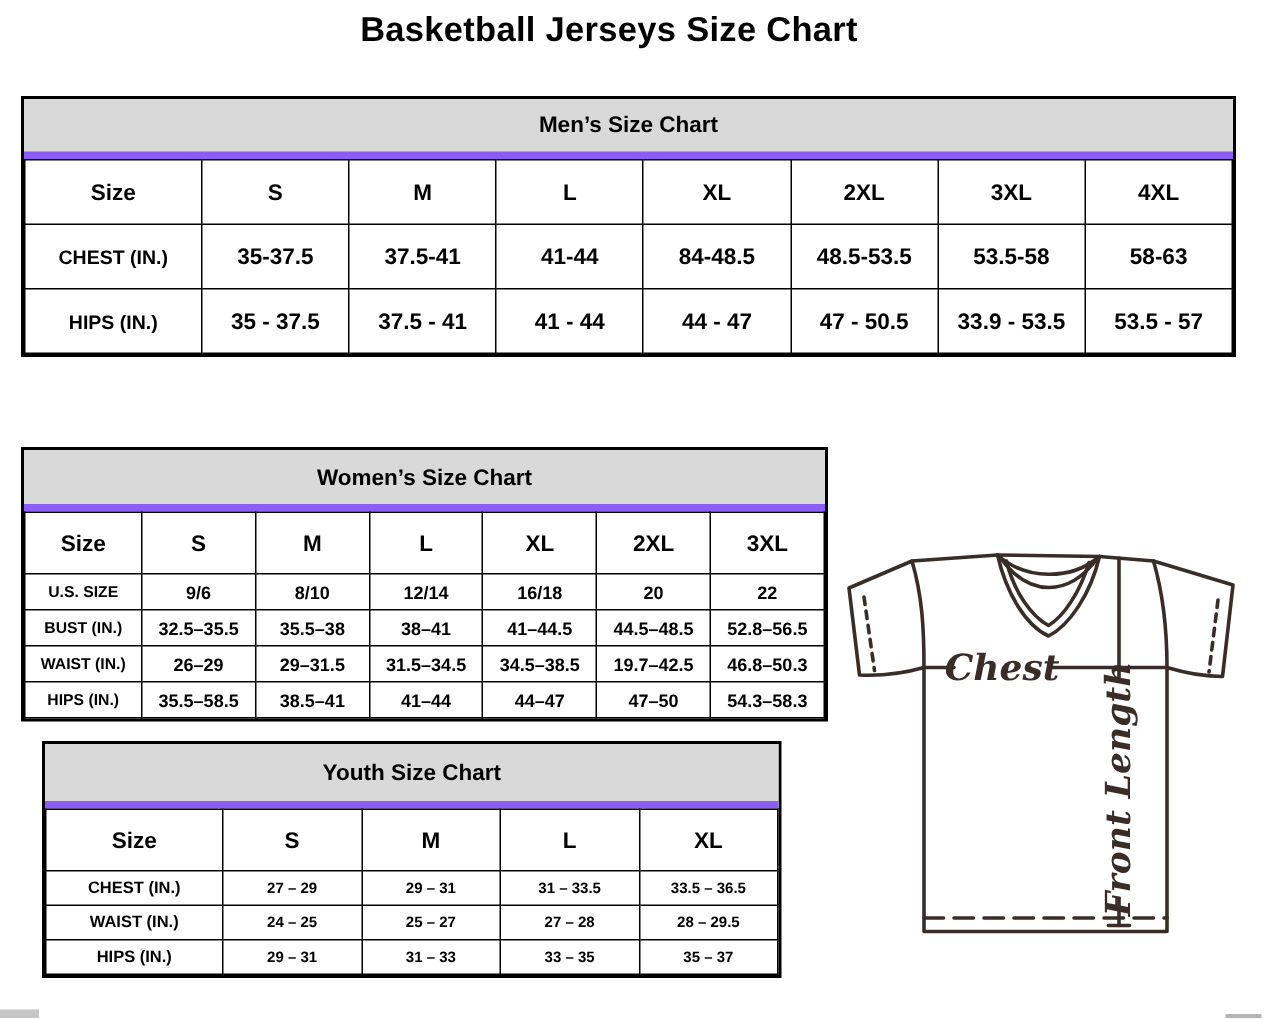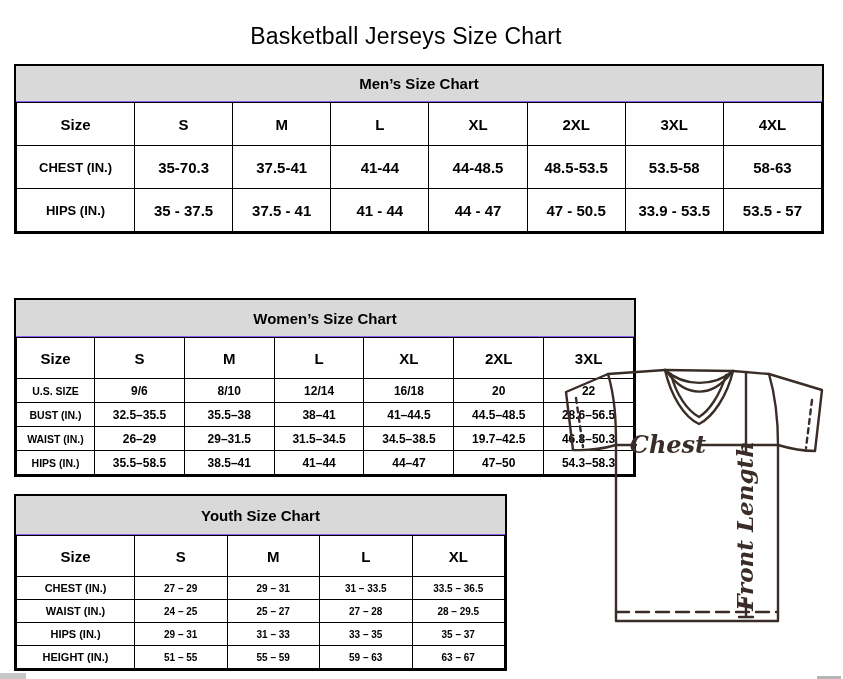--- a/index.html
+++ b/index.html
@@ -12,33 +12,32 @@
     color: #000;
     overflow: hidden;
   }
   .page-title {
     position: absolute;
     left: 0;
     top: 6px;
     width: 812px;
     text-align: center;
     font-size: 23px;
-    font-weight: normal;
+    font-weight: bold;
     letter-spacing: 0.2px;
-    margin-top: 17px;
   }
   .chart-box {
     position: absolute;
     border: 2px solid #000;
     background: #fff;
     box-sizing: border-box;
   }
   .chart-box-title {
     background: var(--header-bg, #d9d9d9);
-    border-bottom: 1px solid #8b5cf6;
+    border-bottom: 5px solid #8b5cf6;
     display: flex;
     align-items: center;
     justify-content: center;
     font-weight: bold;
     font-size: 15px;
   }
   table.size-table {
     width: 100%;
     border-collapse: collapse;
     table-layout: fixed;
@@ -55,30 +54,30 @@
   
   #mens-box { left: 14px; top: 64px; width: 810px; }
   #mens-box .chart-box-title { height: 35px; }
   #mens-box thead tr { height: 43px; }
   #mens-box tbody tr { height: 43px; }
   #mens-box th { font-size: 15px; }
   #mens-box td { font-size: 15px; }
   #mens-box .row-label { font-size: 13px; }
   #mens-box th:first-child, #mens-box td:first-child { width: 117px; }
   
-  #womens-box { left: 14px; top: 298px; width: 622px; }
+  #womens-box { left: 14px; top: 298px; width: 538px; }
   #womens-box .chart-box-title { height: 36px; }
   #womens-box thead tr { height: 41px; }
   #womens-box tbody tr { height: 24px; }
   #womens-box th { font-size: 15px; }
   #womens-box td { font-size: 12px; }
   #womens-box .row-label { font-size: 10.5px; }
   #womens-box th:first-child, #womens-box td:first-child { width: 77px; }
   
-  #youth-box { left: 14px; top: 494px; width: 493px; }
+  #youth-box { left: 28px; top: 494px; width: 493px; }
   #youth-box .chart-box-title { height: 38px; }
   #youth-box thead tr { height: 41px; }
   #youth-box tbody tr { height: 23px; }
   #youth-box th { font-size: 15px; }
   #youth-box td { font-size: 10px; }
   #youth-box .row-label { font-size: 11px; }
   #youth-box th:first-child, #youth-box td:first-child { width: 117px; }
   
   .jersey {
     position: absolute;
@@ -122,24 +121,24 @@
             <th>L</th>
             <th>XL</th>
             <th>2XL</th>
             <th>3XL</th>
             <th>4XL</th>
           </tr>
         </thead>
         <tbody>
           <tr>
             <td class="row-label">CHEST (IN.)</td>
-            <td>35-70.3</td>
+            <td>35-37.5</td>
             <td>37.5-41</td>
             <td>41-44</td>
-            <td>44-48.5</td>
+            <td>84-48.5</td>
             <td>48.5-53.5</td>
             <td>53.5-58</td>
             <td>58-63</td>
           </tr>
           <tr>
             <td class="row-label">HIPS (IN.)</td>
             <td>35 - 37.5</td>
             <td>37.5 - 41</td>
             <td>41 - 44</td>
             <td>44 - 47</td>
@@ -175,21 +174,21 @@
             <td>20</td>
             <td>22</td>
           </tr>
           <tr>
             <td class="row-label">BUST (IN.)</td>
             <td>32.5–35.5</td>
             <td>35.5–38</td>
             <td>38–41</td>
             <td>41–44.5</td>
             <td>44.5–48.5</td>
-            <td>28.6–56.5</td>
+            <td>52.8–56.5</td>
           </tr>
           <tr>
             <td class="row-label">WAIST (IN.)</td>
             <td>26–29</td>
             <td>29–31.5</td>
             <td>31.5–34.5</td>
             <td>34.5–38.5</td>
             <td>19.7–42.5</td>
             <td>46.8–50.3</td>
           </tr>
@@ -233,27 +232,20 @@
             <td>27 – 28</td>
             <td>28 – 29.5</td>
           </tr>
           <tr>
             <td class="row-label">HIPS (IN.)</td>
             <td>29 – 31</td>
             <td>31 – 33</td>
             <td>33 – 35</td>
             <td>35 – 37</td>
           </tr>
-          <tr>
-            <td class="row-label">HEIGHT (IN.)</td>
-            <td>51 – 55</td>
-            <td>55 – 59</td>
-            <td>59 – 63</td>
-            <td>63 – 67</td>
-          </tr>
         </tbody>
       </table>
   </div>
 
   <svg class="jersey" viewBox="0 0 266 272">
 
     <path class="ln" d="M103,12 L46,16 L4,34 L11,92 Q33,93 54,87 L54,263 L216,263 L216,87 Q236,93 253,93 L260,32 L207,16 L171,13"></path>
 
     <path class="ln" d="M103,12 L171,13"></path>
     <path class="ln" d="M103,12 C122,29 152,29 171,13"></path>

